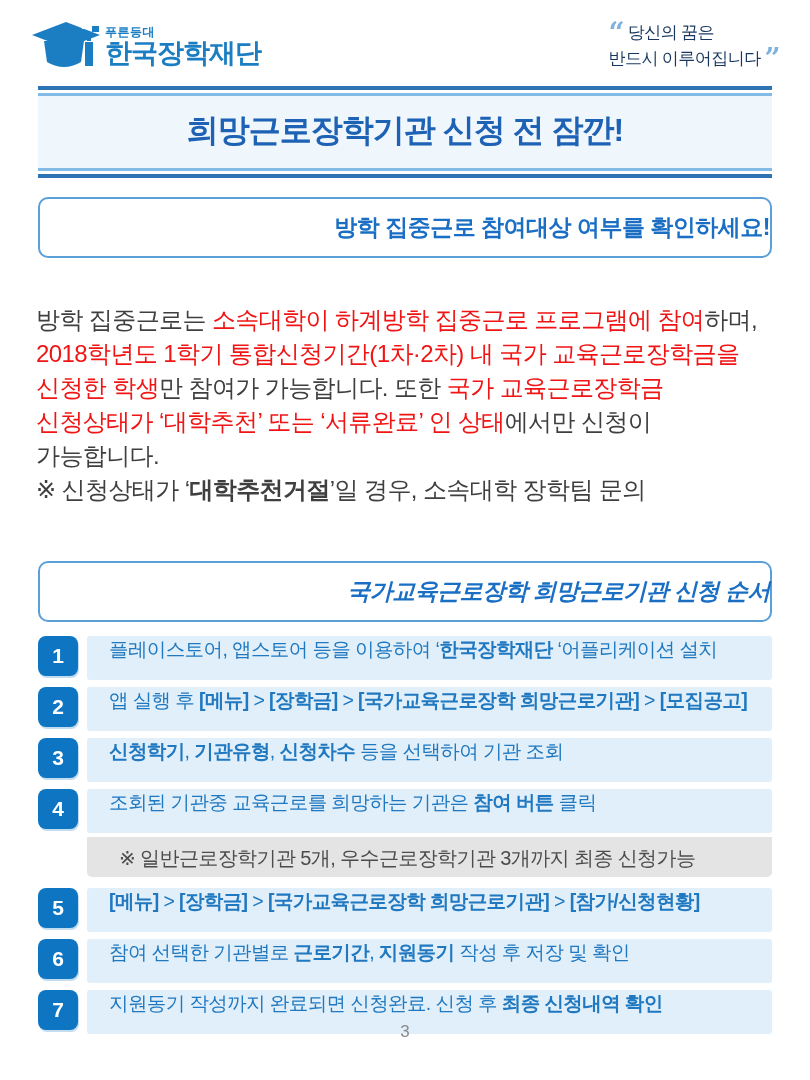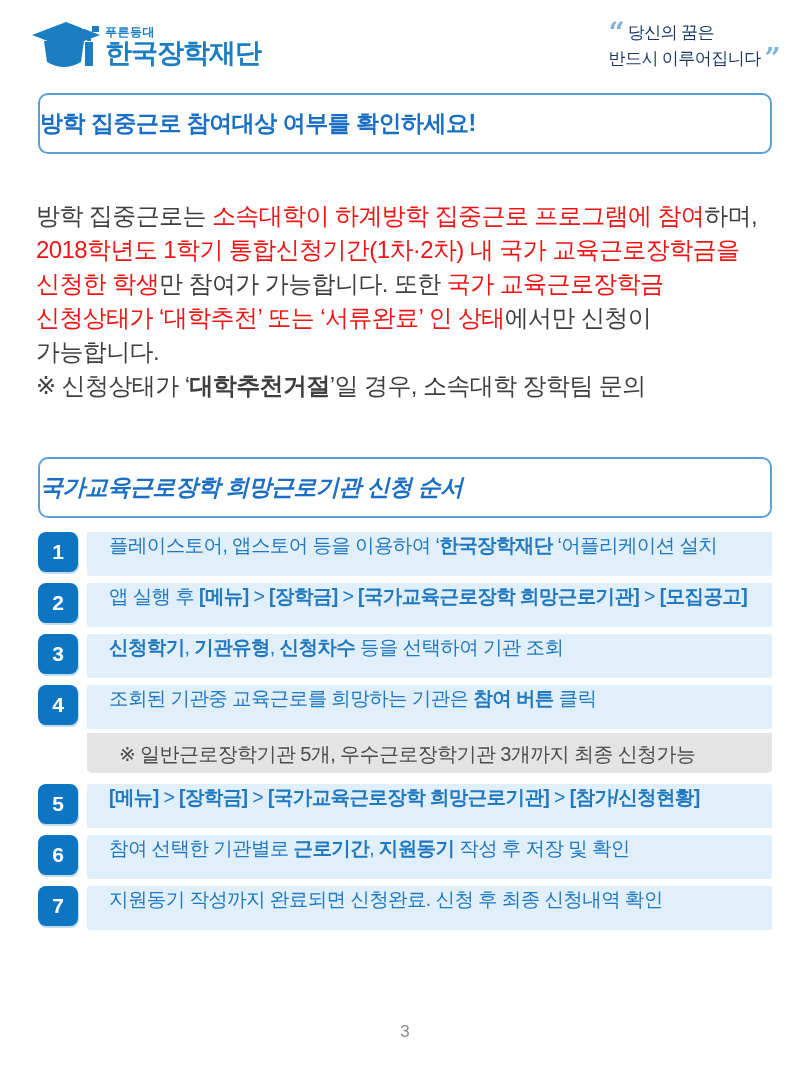--- a/index.html
+++ b/index.html
@@ -20,21 +20,21 @@
 
   
   .banner { margin:12px 38px 0 38px; }
   .rule-dark { height:4px; background:#2e74b5; }
   .rule-light { height:3px; background:#82bbe6; }
   .rule-gap { height:3px; background:#ffffff; }
   .banner-body { background:#eff6fc; text-align:center; padding:13px 0 15px 0; }
   .banner-title { color:#1d62b5; font-size:32px; font-weight:bold; letter-spacing:-1px; }
 
   
-  .outline-box { margin:19px 38px 0 38px; border:2px solid #5b9fd8; border-radius:10px; background:#fff; text-align:left; padding:13px 0; }
+  .outline-box { margin:19px 38px 0 38px; border:2px solid #5b9fd8; border-radius:10px; background:#fff; text-align:right; padding:13px 0; }
   .outline-box .box-title { color:#1a6fc4; font-size:23px; font-weight:bold; letter-spacing:-0.5px; }
 
   
   .paragraph { margin:45px 40px 0 36px; font-size:24px; line-height:34px; color:#3f3f3f; letter-spacing:-0.6px; word-break:keep-all; }
   .paragraph .note-line { margin-top:0; }
 
   .box2 { margin-top:54px;font-style:italic; }
 
   
   .steps { margin:14px 38px 0 38px; }
@@ -68,20 +68,31 @@
         <div class="logo-top">푸른등대</div>
         <div class="logo-name">한국장학재단</div>
       </span>
     </div>
     <div class="slogan">
       <div class="slogan-l1"><span class="q">“</span> <span>당신의 꿈은</span></div>
       <div class="slogan-l2"><span>반드시 이루어집니다</span> <span class="q">”</span></div>
     </div>
   </div>
 
+  <div class="banner">
+    <div class="rule-dark"></div>
+    <div class="rule-gap"></div>
+    <div class="rule-light"></div>
+    <div class="banner-body">
+      <span class="banner-title">희망근로장학기관 신청 전 잠깐!</span>
+    </div>
+    <div class="rule-light"></div>
+    <div class="rule-gap"></div>
+    <div class="rule-dark"></div>
+  </div>
 
   <div class="outline-box">
     <span class="box-title">방학 집중근로 참여대상 여부를 확인하세요!</span>
   </div>
 
   <div class="paragraph">
     <div><span><span>방학 집중근로는 </span><span style="color: rgb(240, 20, 20);">소속대학이 하계방학 집중근로 프로그램에 참여</span><span>하며, </span><span style="color: rgb(240, 20, 20);">2018학년도 1학기 통합신청기간(1차·2차) 내 국가 교육근로장학금을 신청한 학생</span><span>만 참여가 가능합니다. 또한 </span><span style="color: rgb(240, 20, 20);">국가 교육근로장학금 신청상태가 ‘대학추천’ 또는 ‘서류완료’ 인 상태</span><span>에서만 신청이 가능합니다.</span></span></div>
     <div class="note-line"><span><span>※ 신청상태가 ‘</span><span style="font-weight: bold;">대학추천거절</span><span>’일 경우, 소속대학 장학팀 문의</span></span></div>
   </div>
 
@@ -130,21 +141,21 @@
     <div class="step-row">
       <div class="step-badge">6</div>
       <div class="step-bar">
           <span><span>참여 선택한  기관별로 </span><span style="font-weight: bold;">근로기간</span><span>, </span><span style="font-weight: bold;">지원동기</span><span> 작성 후 저장 및 확인</span></span>
         </div>
     </div>
 
     <div class="step-row">
       <div class="step-badge">7</div>
       <div class="step-bar">
-          <span><span>지원동기 작성까지 완료되면 신청완료.  신청 후 </span><span style="font-weight: normal;">최종 신청내역 확인</span></span>
+          <span><span>지원동기 작성까지 완료되면 신청완료.  신청 후 </span><span style="font-weight: bold;">최종 신청내역 확인</span></span>
         </div>
     </div>
 
   </div>
 
   <div class="footer">3</div>
 
 </div>
 
 </body></html>

